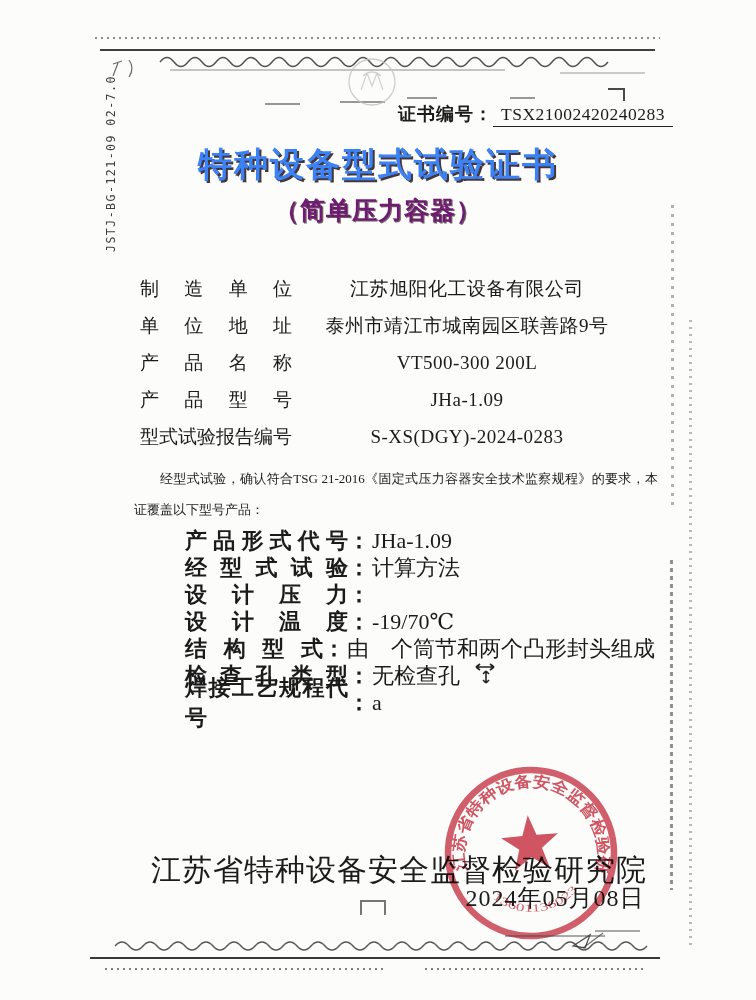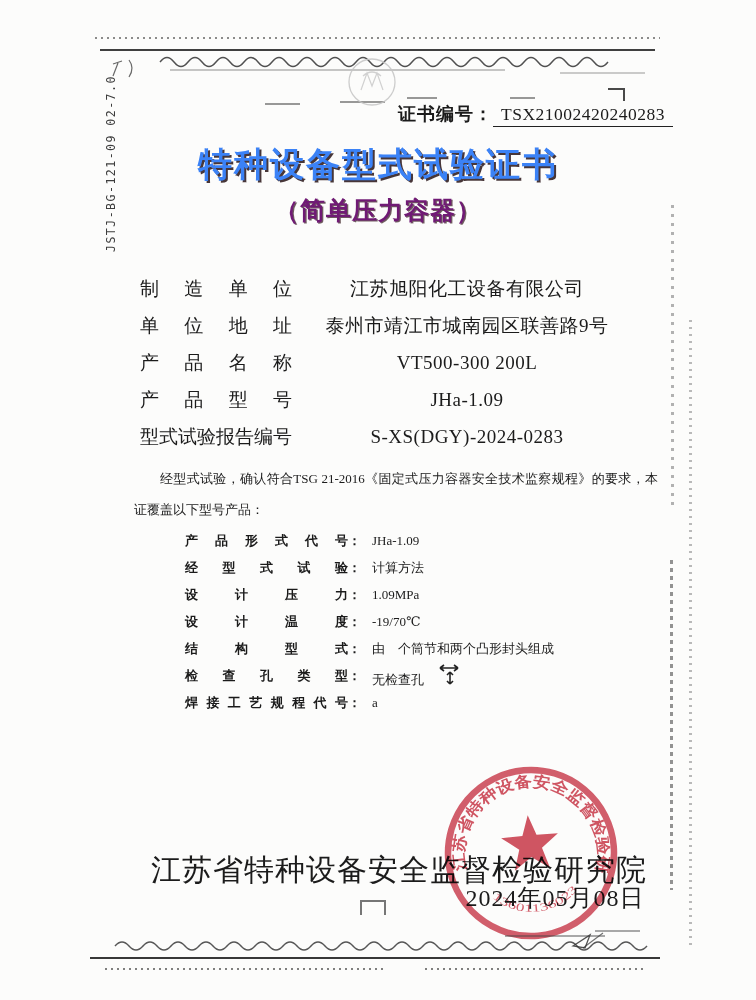--- a/index.html
+++ b/index.html
@@ -45,21 +45,21 @@
   .fields{position:absolute;top:270px;left:140px;width:502px;}
   .field-row{display:flex;align-items:center;height:37px;font-size:19px;}
   .field-label{display:inline-block;width:152px;font-weight:400;
     text-align:justify;text-align-last:justify;letter-spacing:0;}
   .field-value{flex:1;text-align:center;letter-spacing:.5px;}
   
   .statement{position:absolute;top:463px;left:134px;width:524px;
     font-size:13px;line-height:31px;text-indent:2em;text-align:justify;}
   
   .specs{position:absolute;top:527px;left:185px;width:470px;}
-  .spec-row{display:flex;align-items:center;height:27px;font-size:13px;}
+  .spec-row{display:flex;align-items:center;height:27px;font-size:22px;}
   .spec-label{display:inline-block;width:163px;font-weight:600;
     text-align:justify;text-align-last:justify;}
   .spec-colon{width:16px;font-weight:600;}
   .spec-value{flex:1;padding-left:8px;white-space:pre;}
   .cursor-icon{display:inline-block;vertical-align:-4px;margin-left:14px;}
   
   .issuer{position:absolute;top:850px;left:95px;width:552px;text-align:right;
     font-size:30px;letter-spacing:1px;white-space:nowrap;}
   .issue-date{position:absolute;top:882px;left:462px;width:186px;text-align:center;
     font-size:24px;letter-spacing:1px;}
@@ -131,21 +131,20 @@
       <span class="spec-value">JHa-1.09</span>
     </div>
     <div class="spec-row">
       <span class="spec-label">经型式试验</span>
       <span class="spec-colon">：</span>
       <span class="spec-value">计算方法</span>
     </div>
     <div class="spec-row">
       <span class="spec-label">设计压力</span>
       <span class="spec-colon">：</span>
-      <span class="spec-value">1.09MPa</span>
     </div>
     <div class="spec-row">
       <span class="spec-label">设计温度</span>
       <span class="spec-colon">：</span>
       <span class="spec-value">-19/70℃</span>
     </div>
     <div class="spec-row">
       <span class="spec-label">结构型式</span>
       <span class="spec-colon">：</span>
       <span class="spec-value">由　个筒节和两个凸形封头组成</span>

